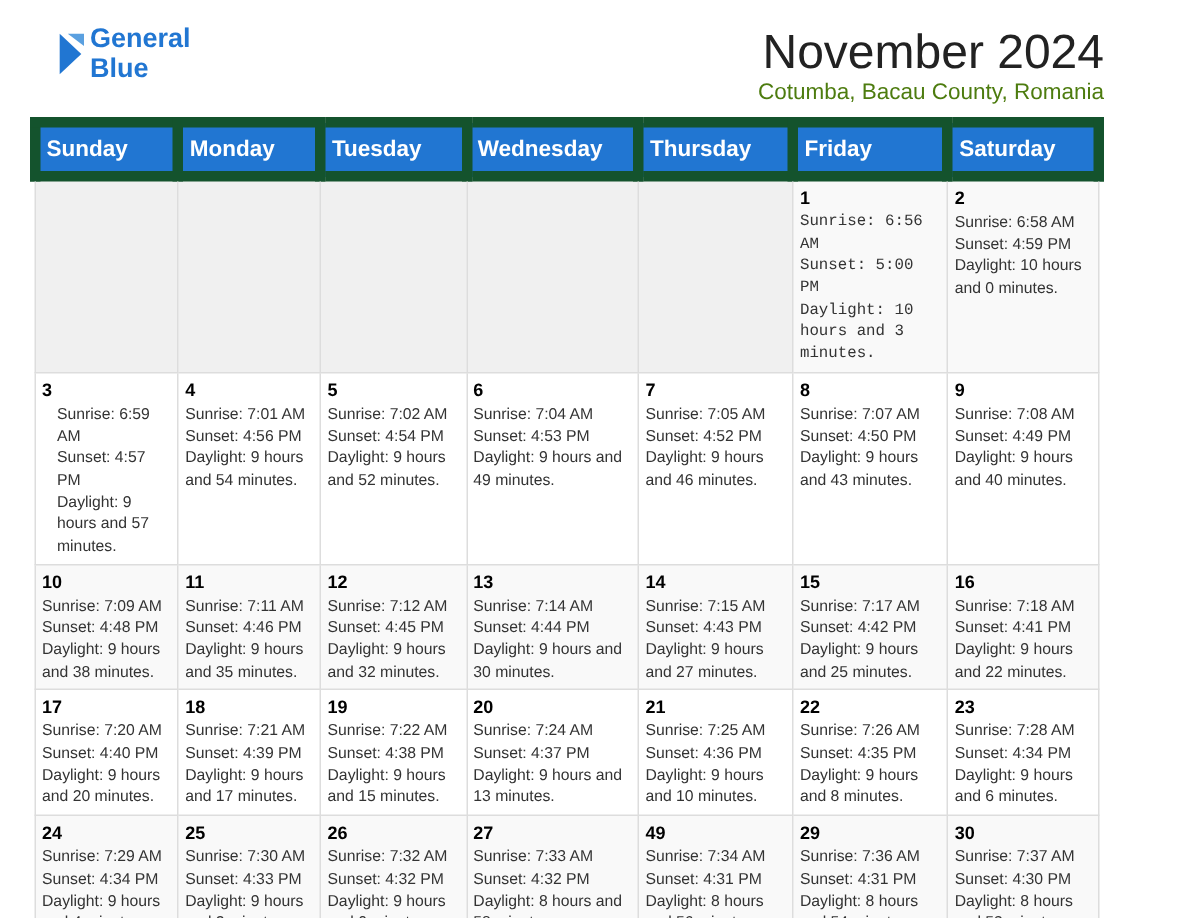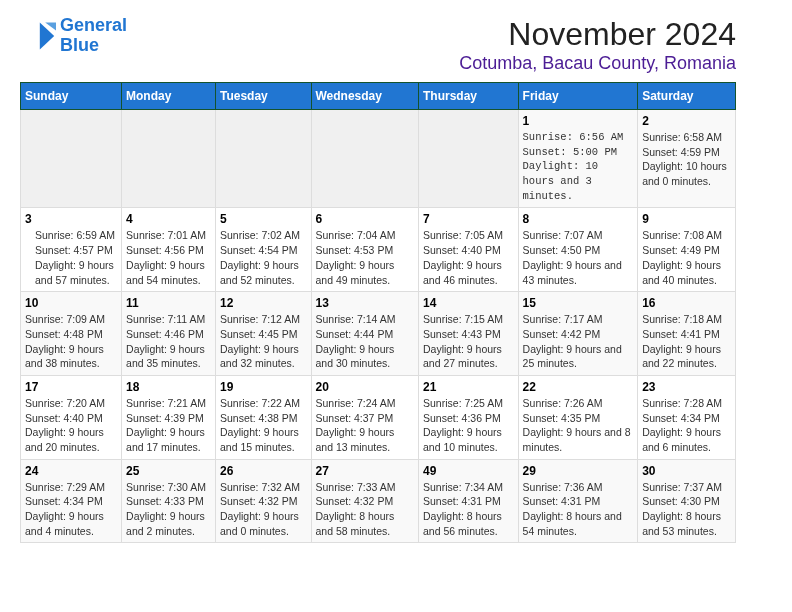--- a/index.html
+++ b/index.html
@@ -40,36 +40,36 @@
     }
     .title-block {
       text-align: right;
     }
     .main-title {
       font-size: 32px;
       font-weight: normal;
       color: #222;
     }
     .subtitle {
-      font-size: 18px;
-      color: #4c1d95;
+      font-size: 15px;
+      color: #4d7c0f;
     }
     table {
       width: 100%;
       border-collapse: collapse;
       font-size: 11px;
     }
     thead tr th {
       background: #2176d2;
       color: #fff;
       padding: 6px 4px;
       text-align: left;
-      font-size: 12px;
+      font-size: 15px;
       font-weight: bold;
-      border: 1px solid #14532d;
+      border: 7px solid #14532d;
     }
     tbody tr td {
       border: 1px solid #ddd;
       vertical-align: top;
       padding: 4px 4px;
       min-height: 70px;
       background: #fff;
     }
     tbody tr:nth-child(odd) td {
       background: #f9f9f9;
@@ -163,21 +163,21 @@
           </td>
           <td>
             <span class="day-num">6</span>
             <div class="day-info" style="white-space: pre-wrap;">Sunrise: 7:04 AM
 Sunset: 4:53 PM
 Daylight: 9 hours and 49 minutes.</div>
           </td>
           <td>
             <span class="day-num">7</span>
             <div class="day-info" style="white-space: pre-wrap;">Sunrise: 7:05 AM
-Sunset: 4:40 PM
+Sunset: 4:52 PM
 Daylight: 9 hours and 46 minutes.</div>
           </td>
           <td>
             <span class="day-num">8</span>
             <div class="day-info" style="white-space: pre-wrap;">Sunrise: 7:07 AM
 Sunset: 4:50 PM
 Daylight: 9 hours and 43 minutes.</div>
           </td>
           <td>
             <span class="day-num">9</span>

